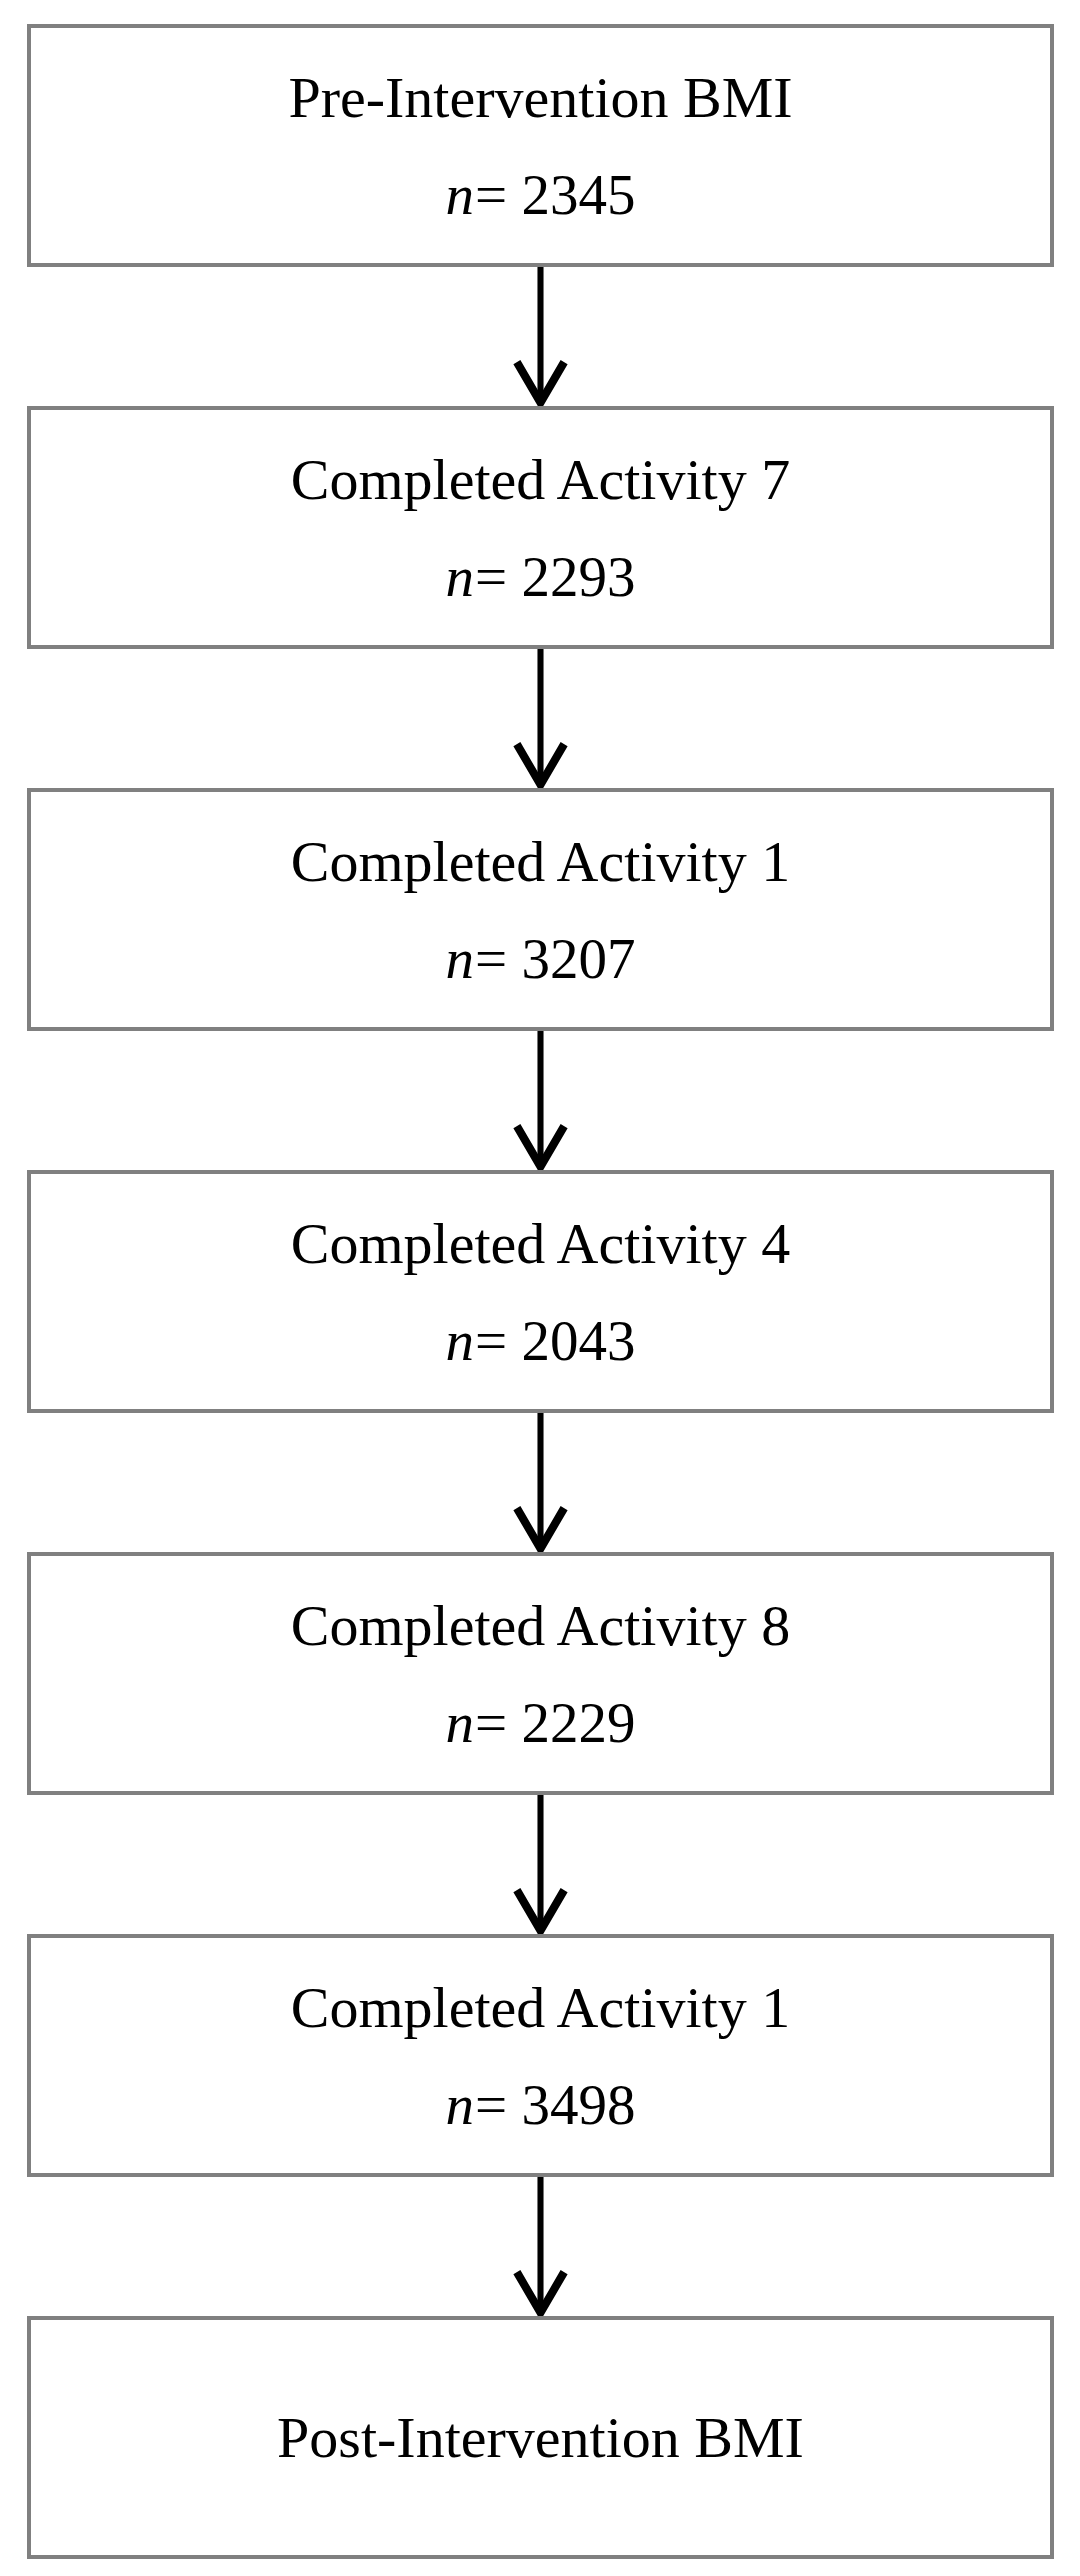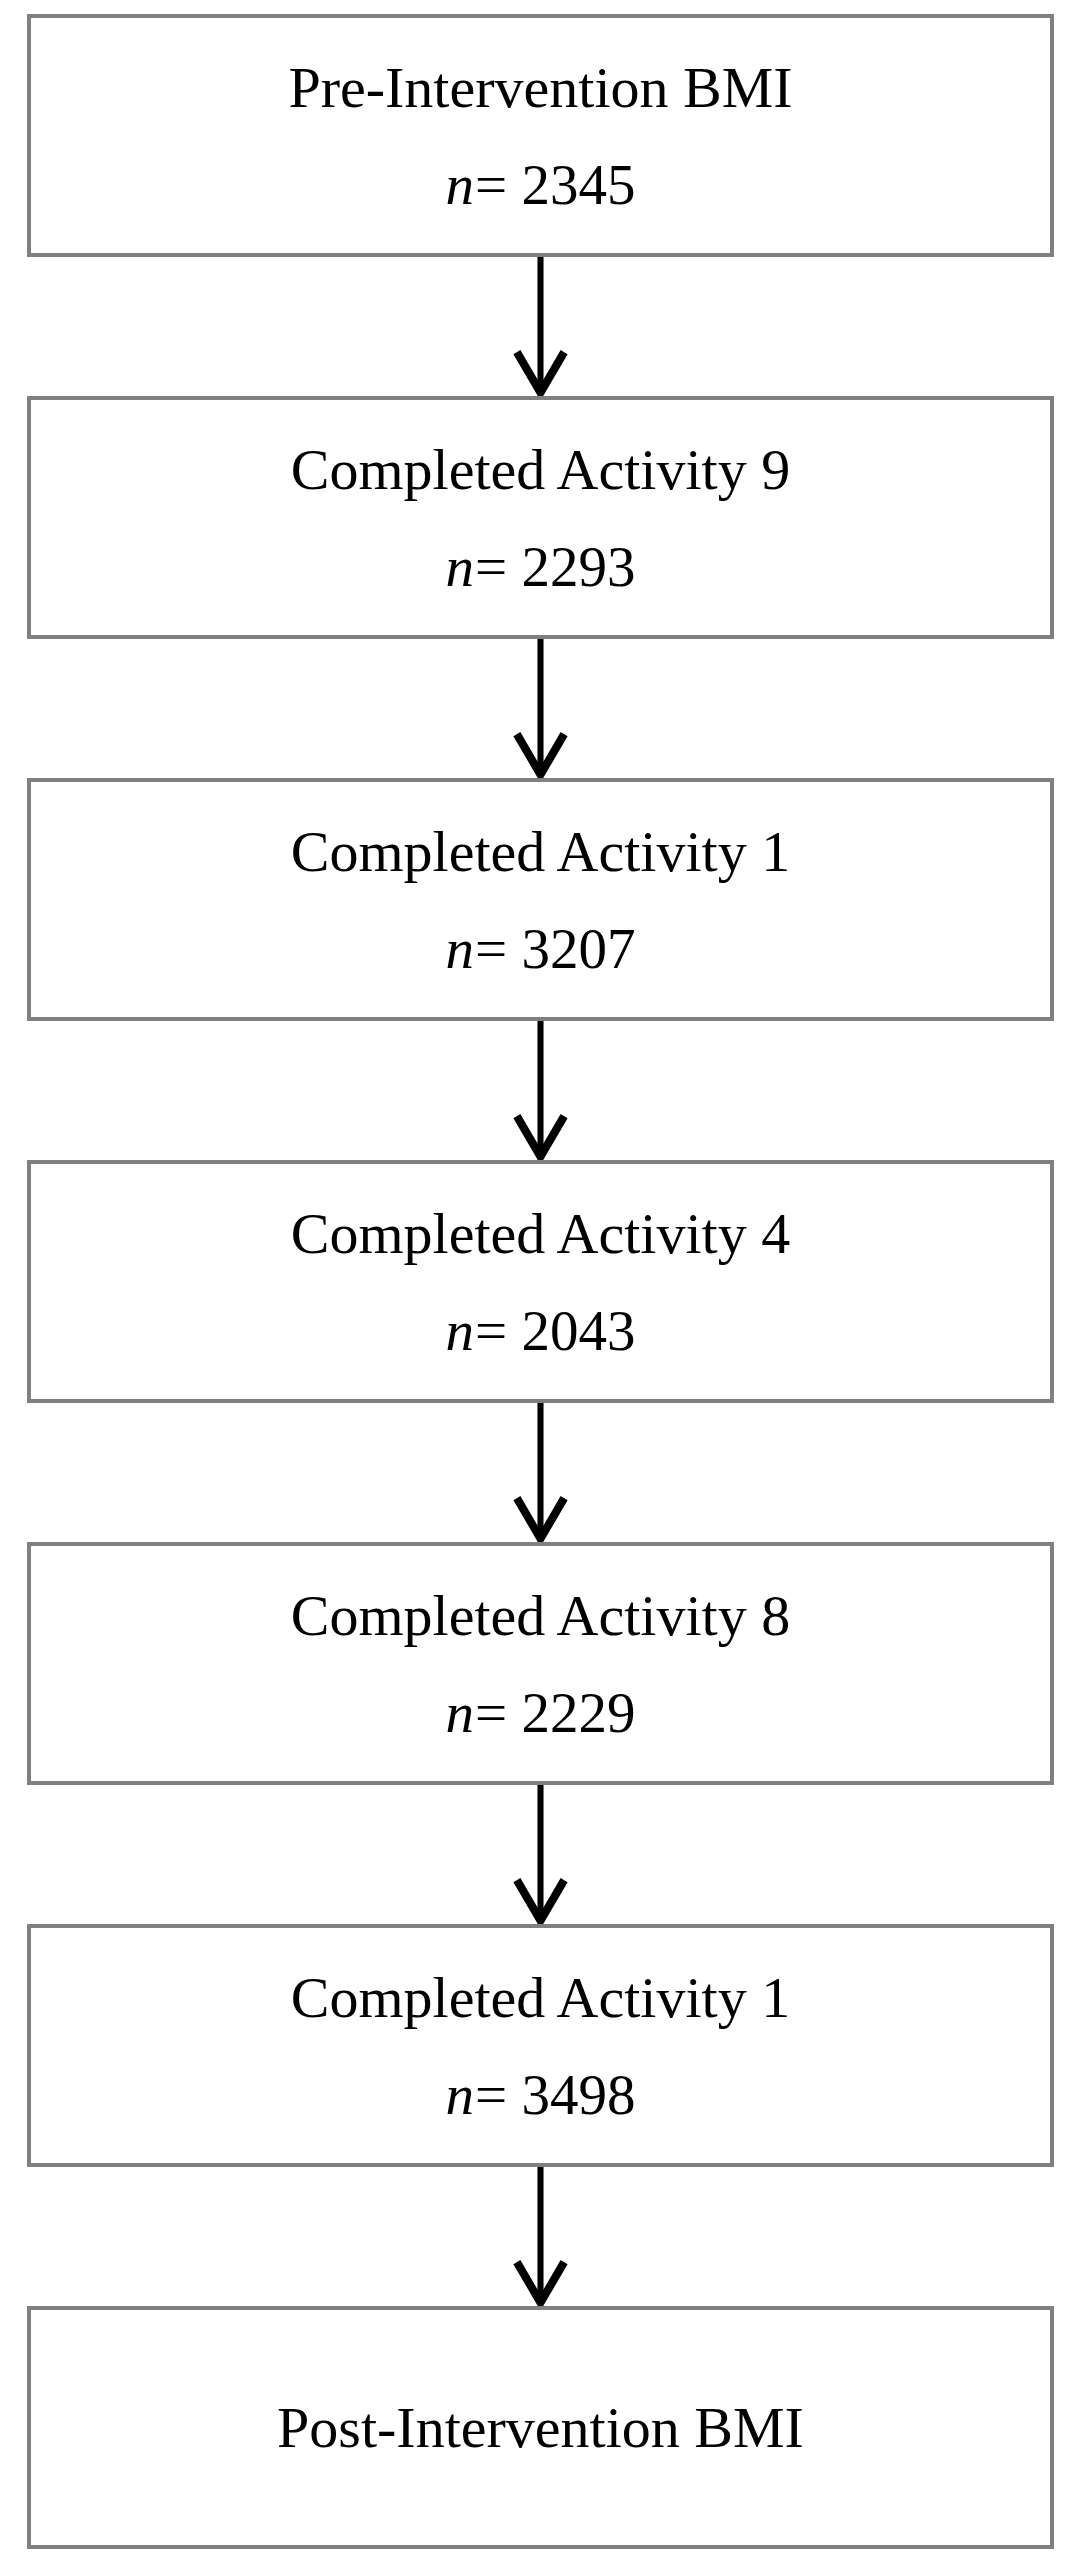--- a/index.html
+++ b/index.html
@@ -13,21 +13,21 @@
     overflow: hidden;
     font-family: "Liberation Serif", "DejaVu Serif", serif;
     color: #000000;
   }
   .flow {
     width: 1081px;
     height: 2576px;
     display: flex;
     flex-direction: column;
     align-items: center;
-    padding-top: 14px;
+    padding-top: 24px;
     box-sizing: border-box;
   }
   .box {
     width: 1027px;
     height: 243px;
     border: 4.7px solid #808080;
     background: #ffffff;
     box-sizing: border-box;
     display: flex;
     flex-direction: column;
@@ -69,21 +69,21 @@
     <div class="box-title">Pre-Intervention BMI</div>
     <div class="box-n"><span class="n-sym">n</span><span class="n-rest">= 2345</span></div>
   </div>
 
   <svg class="arrow" width="81" height="139" viewBox="0 0 120 206">
     <line x1="60" y1="0" x2="60" y2="196" stroke="#000000" stroke-width="9"></line>
     <path d="M25 141 L60 201 L95 141" fill="none" stroke="#000000" stroke-width="12"></path>
   </svg>
 
   <div class="box">
-    <div class="box-title">Completed Activity 9</div>
+    <div class="box-title">Completed Activity 7</div>
     <div class="box-n"><span class="n-sym">n</span><span class="n-rest">= 2293</span></div>
   </div>
 
   <svg class="arrow" width="81" height="139" viewBox="0 0 120 206">
     <line x1="60" y1="0" x2="60" y2="196" stroke="#000000" stroke-width="9"></line>
     <path d="M25 141 L60 201 L95 141" fill="none" stroke="#000000" stroke-width="12"></path>
   </svg>
 
   <div class="box">
     <div class="box-title">Completed Activity 1</div>

